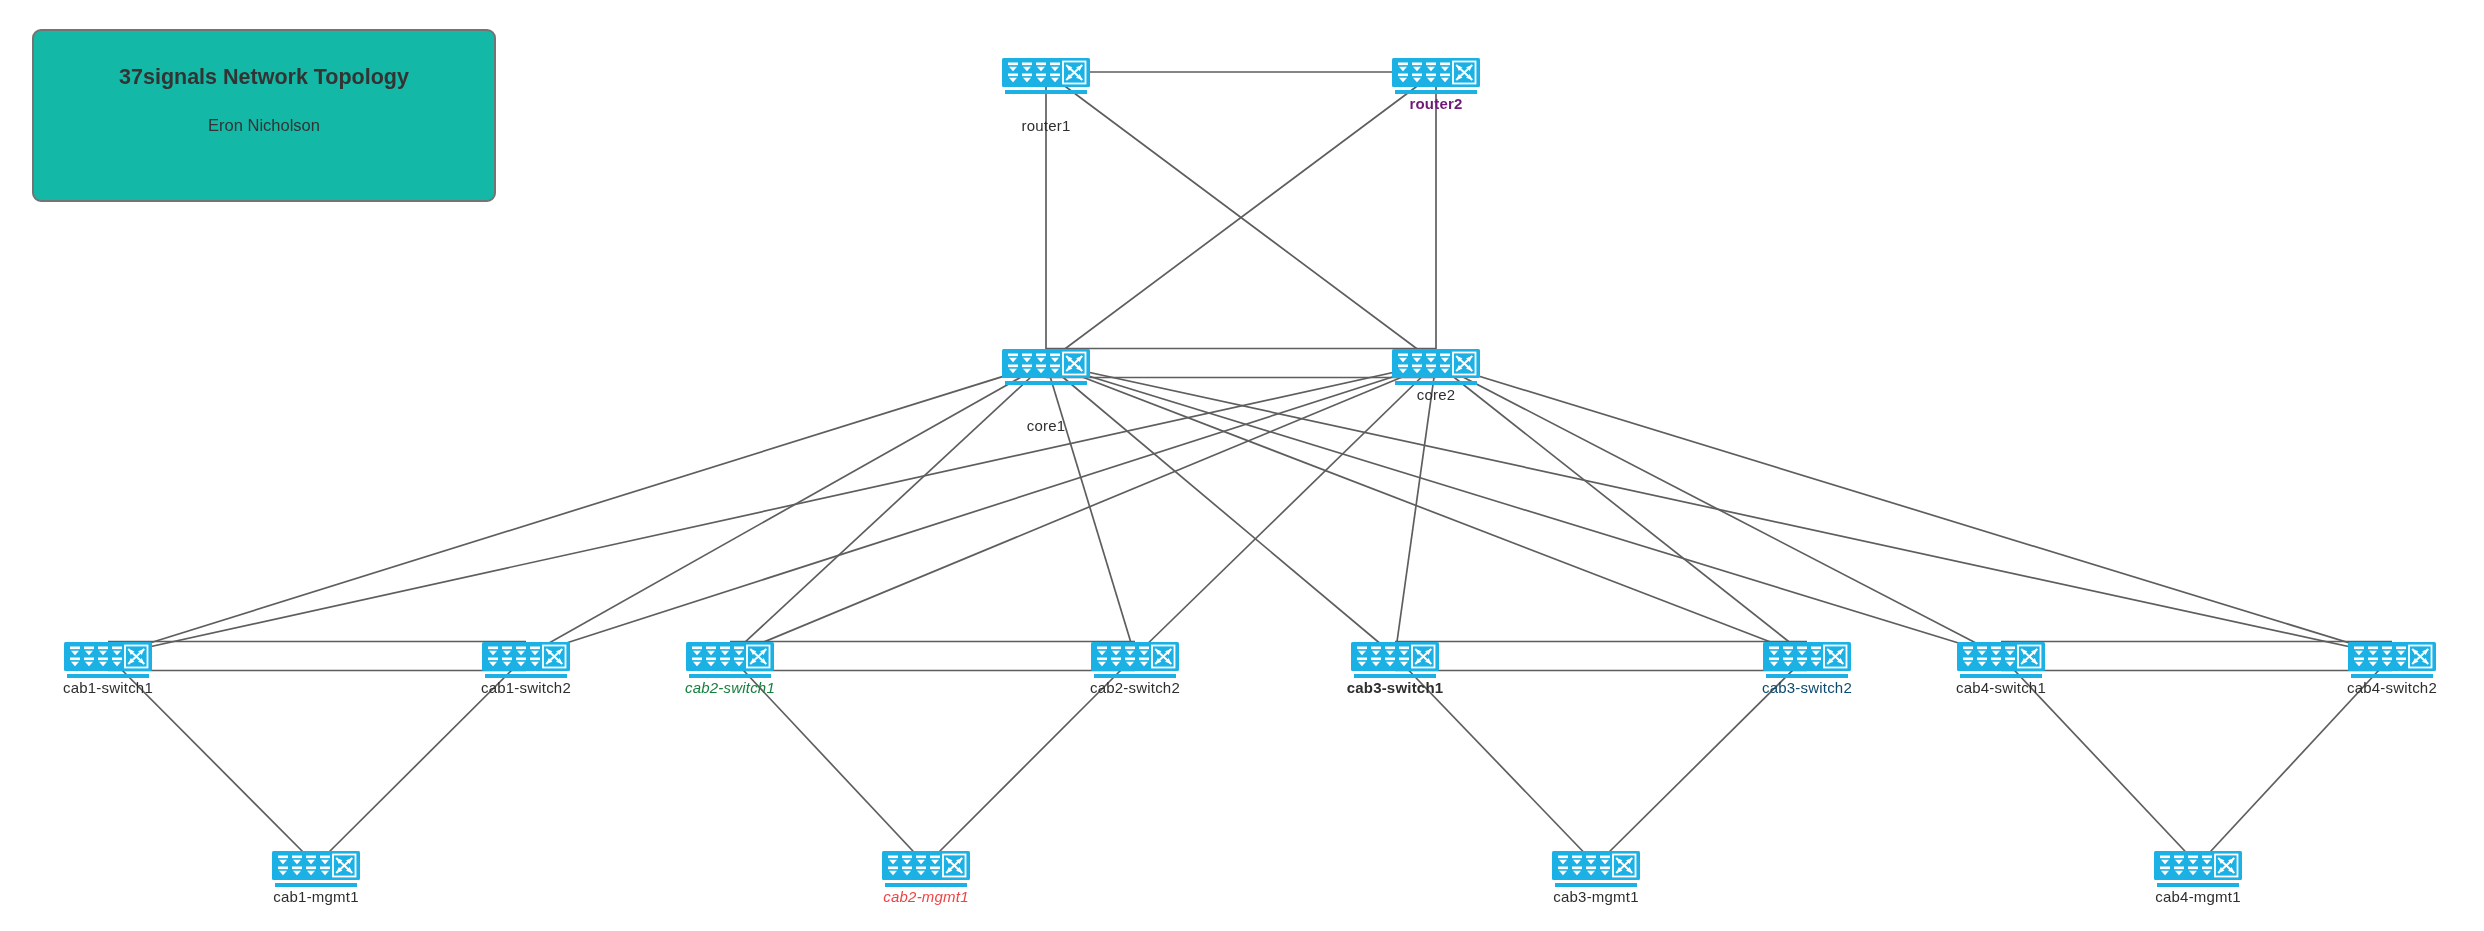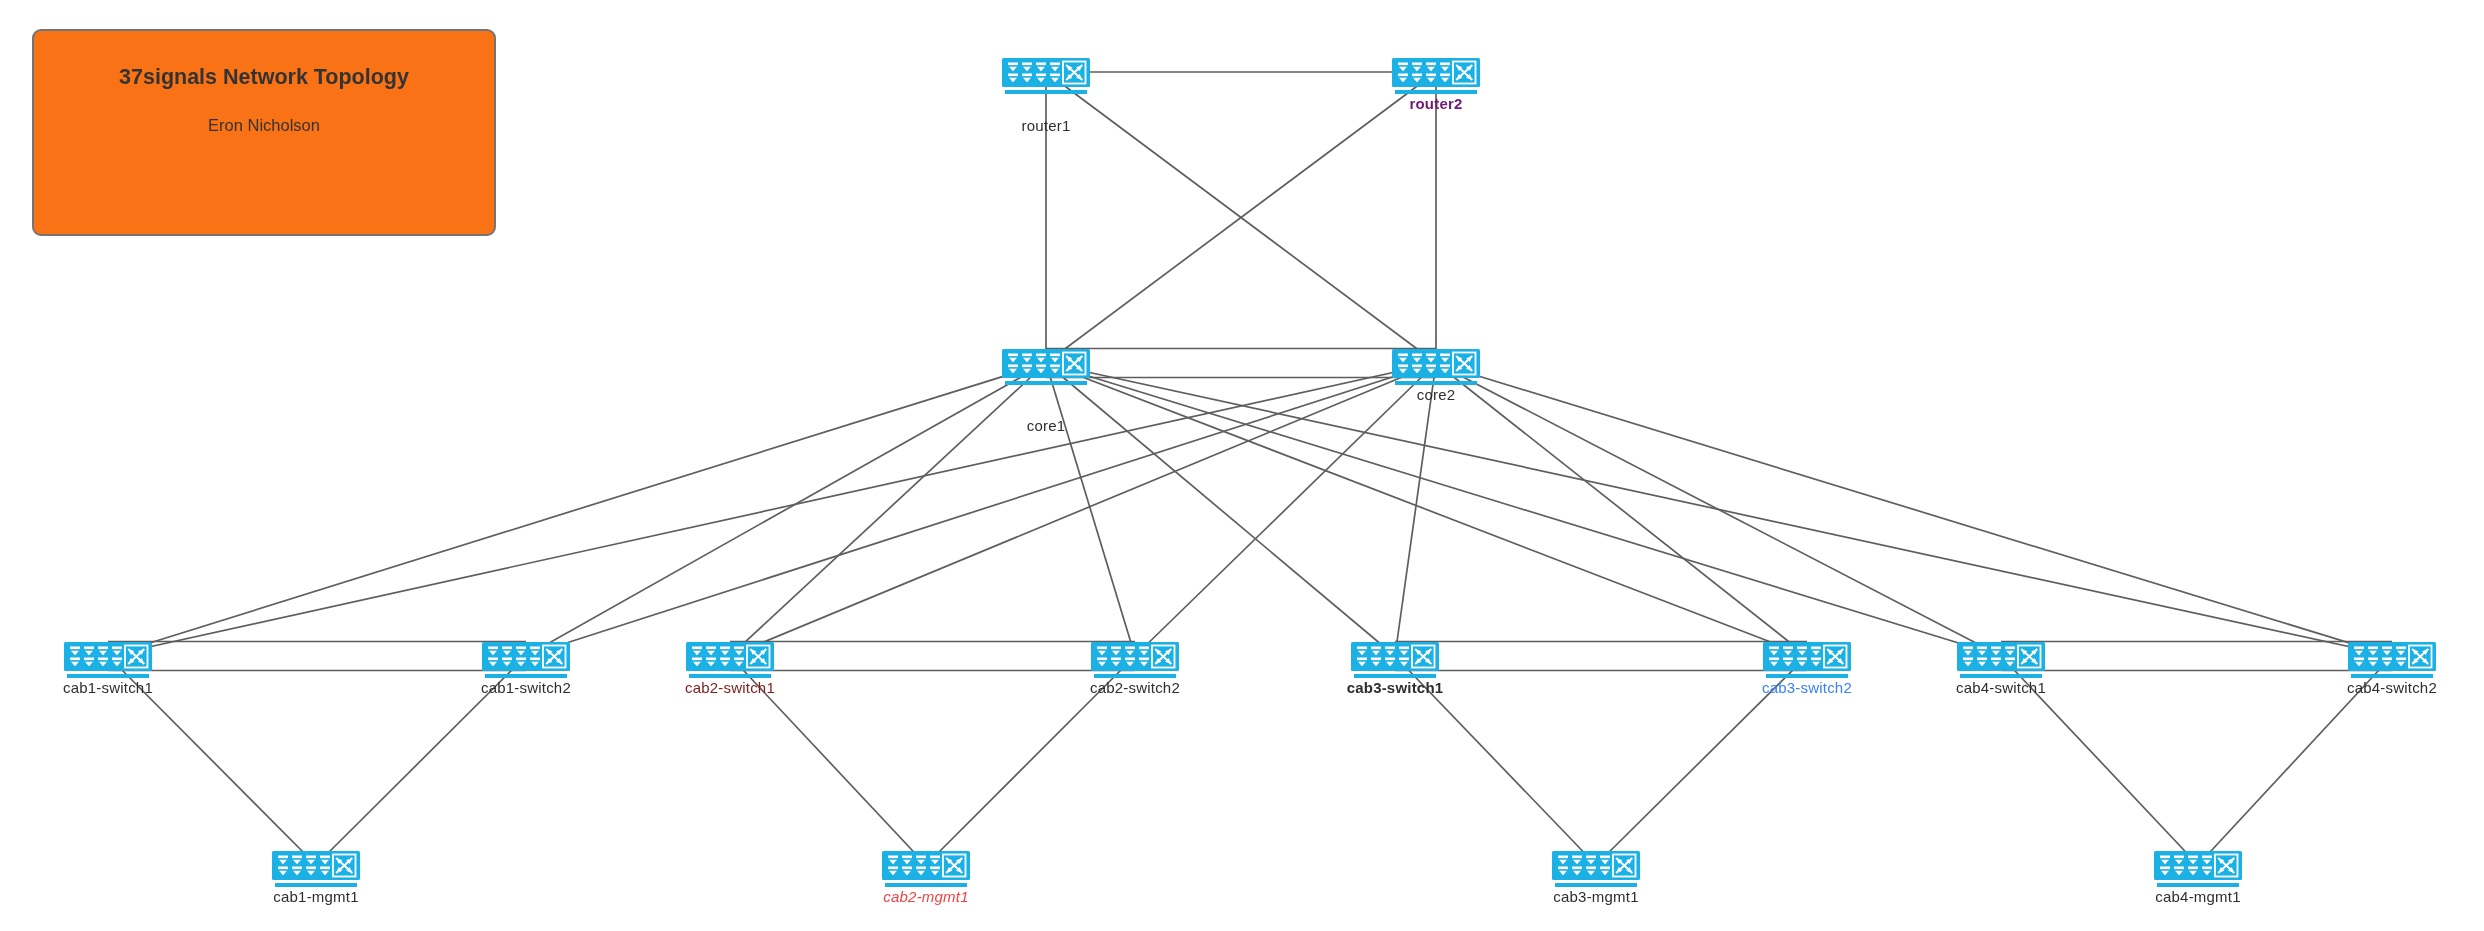--- a/index.html
+++ b/index.html
@@ -24,25 +24,25 @@
     font-size: 15px;
     letter-spacing: 0.2px;
     white-space: nowrap;
   }
   .title-box {
     position: absolute;
     z-index: 3;
     left: 32px;
     top: 29px;
     width: 464px;
-    height: 207px;
+    height: 173px;
     box-sizing: border-box;
     border: 2px solid #747474;
     border-radius: 9px;
-    background: #f97316;
+    background: #14b8a6;
     text-align: center;
     padding-top: 34px;
   }
   .tb-heading { font-size: 21.5px; font-weight: bold; margin: 0 0 24px 0; }
   .tb-line { font-size: 16.5px; line-height: 22px; }
 </style>
 </head>
 <body>
 
 <div class="canvas">
@@ -289,21 +289,21 @@
           <polygon points="49,19.7 57,19.7 53,24.2" fill="#FFFFFF"></polygon>
           <rect x="61" y="3.5" width="22.5" height="22" fill="none" stroke="#FFFFFF" stroke-width="1.8"></rect>
           <line x1="64.2" y1="7" x2="80.3" y2="22" stroke="#FFFFFF" stroke-width="2"></line>
           <line x1="80.3" y1="7" x2="64.2" y2="22" stroke="#FFFFFF" stroke-width="2"></line>
           <polygon points="64.2,7 66.81761400895829,12.992336514257634 70.3622996460893,9.187707263737014" fill="#FFFFFF"></polygon>
           <polygon points="80.3,7 74.1377003539107,9.187707263737014 77.68238599104171,12.992336514257634" fill="#FFFFFF"></polygon>
           <polygon points="80.3,22 77.68238599104171,16.007663485742366 74.1377003539107,19.812292736262986" fill="#FFFFFF"></polygon>
           <polygon points="64.2,22 70.3622996460893,19.812292736262986 66.81761400895829,16.007663485742366" fill="#FFFFFF"></polygon>
         </svg>
         <div class="underbar" style="background: rgb(28, 177, 228);"></div>
-        <div class="node-label" style="color: #7f1d1d;">cab2-switch1</div>
+        <div class="node-label" style="color: #15803d; font-style: italic;">cab2-switch1</div>
       </div>
       <div class="node" style="left: 1091px; top: 641.5px;">
         <svg class="dev-icon" width="88" height="29" viewBox="0 0 88 29">
           <rect x="0" y="0" width="88" height="29" rx="1.5" fill="#1CB1E4"></rect>
           <rect x="6" y="4.5" width="10" height="2.6" fill="#FFFFFF"></rect>
           <polygon points="7,8.7 15,8.7 11,13.2" fill="#FFFFFF"></polygon>
           <rect x="20" y="4.5" width="10" height="2.6" fill="#FFFFFF"></rect>
           <polygon points="21,8.7 29,8.7 25,13.2" fill="#FFFFFF"></polygon>
           <rect x="34" y="4.5" width="10" height="2.6" fill="#FFFFFF"></rect>
           <polygon points="35,8.7 43,8.7 39,13.2" fill="#FFFFFF"></polygon>
@@ -379,21 +379,21 @@
           <polygon points="49,19.7 57,19.7 53,24.2" fill="#FFFFFF"></polygon>
           <rect x="61" y="3.5" width="22.5" height="22" fill="none" stroke="#FFFFFF" stroke-width="1.8"></rect>
           <line x1="64.2" y1="7" x2="80.3" y2="22" stroke="#FFFFFF" stroke-width="2"></line>
           <line x1="80.3" y1="7" x2="64.2" y2="22" stroke="#FFFFFF" stroke-width="2"></line>
           <polygon points="64.2,7 66.81761400895829,12.992336514257634 70.3622996460893,9.187707263737014" fill="#FFFFFF"></polygon>
           <polygon points="80.3,7 74.1377003539107,9.187707263737014 77.68238599104171,12.992336514257634" fill="#FFFFFF"></polygon>
           <polygon points="80.3,22 77.68238599104171,16.007663485742366 74.1377003539107,19.812292736262986" fill="#FFFFFF"></polygon>
           <polygon points="64.2,22 70.3622996460893,19.812292736262986 66.81761400895829,16.007663485742366" fill="#FFFFFF"></polygon>
         </svg>
         <div class="underbar" style="background: rgb(28, 177, 228);"></div>
-        <div class="node-label" style="color: #3b82f6;">cab3-switch2</div>
+        <div class="node-label" style="color: #0c4a6e;">cab3-switch2</div>
       </div>
       <div class="node" style="left: 1957px; top: 641.5px;">
         <svg class="dev-icon" width="88" height="29" viewBox="0 0 88 29">
           <rect x="0" y="0" width="88" height="29" rx="1.5" fill="#1CB1E4"></rect>
           <rect x="6" y="4.5" width="10" height="2.6" fill="#FFFFFF"></rect>
           <polygon points="7,8.7 15,8.7 11,13.2" fill="#FFFFFF"></polygon>
           <rect x="20" y="4.5" width="10" height="2.6" fill="#FFFFFF"></rect>
           <polygon points="21,8.7 29,8.7 25,13.2" fill="#FFFFFF"></polygon>
           <rect x="34" y="4.5" width="10" height="2.6" fill="#FFFFFF"></rect>
           <polygon points="35,8.7 43,8.7 39,13.2" fill="#FFFFFF"></polygon>

